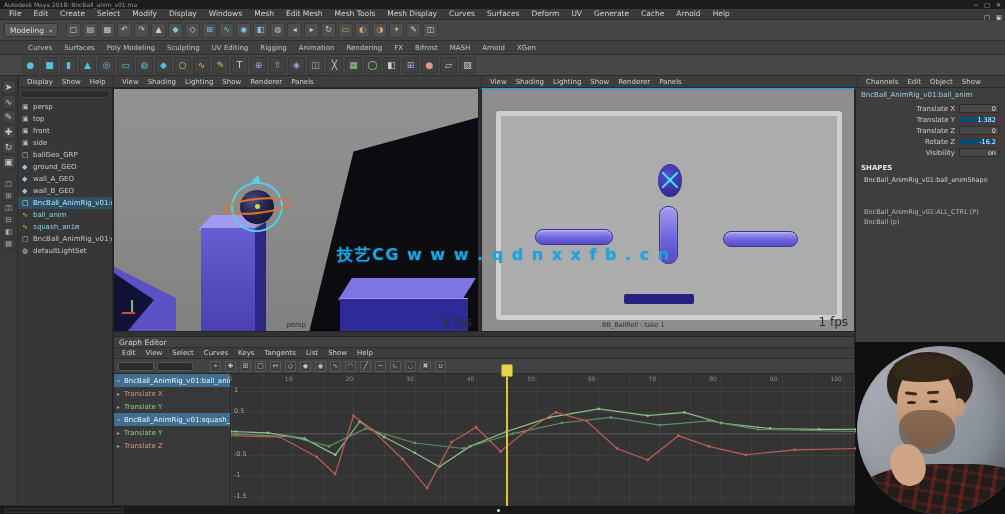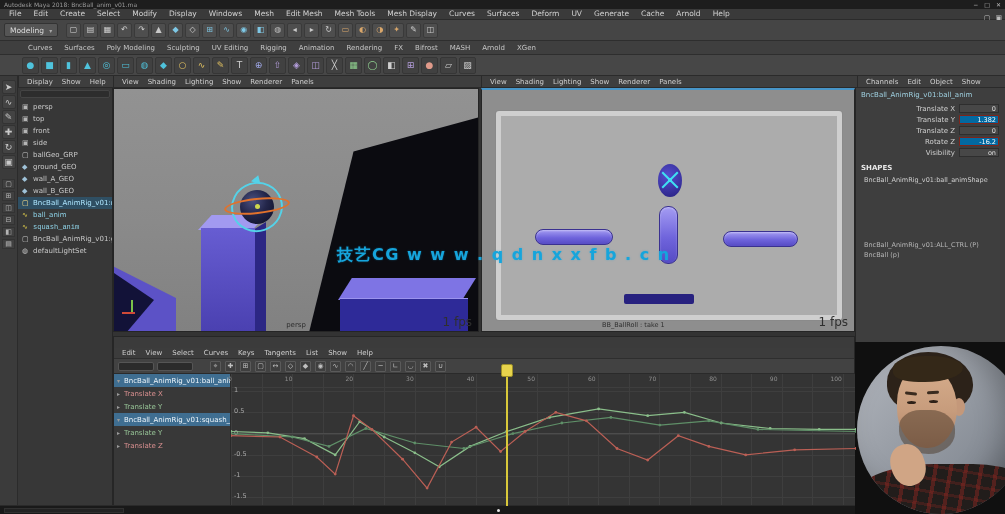--- a/index.html
+++ b/index.html
@@ -107,25 +107,25 @@
   .ge-playhead{position:absolute;top:0;bottom:0;width:2px;background:#d8c83a;z-index:8;}
   .ge-flag{position:absolute;top:-10px;width:12px;height:13px;background:#e8d44c;border:1px solid #9c8f2a;border-radius:2px;z-index:9;}
 
   
   .cb{position:absolute;left:855px;top:88px;width:150px;height:254px;background:#3e3e3e;border-left:1px solid #262626;}
   .cb-node{position:absolute;left:5px;top:3px;font-size:7px;color:#9fd0e0;white-space:nowrap;overflow:hidden;width:140px;}
   .cb-attrs{position:absolute;left:0;top:15px;width:100%;}
   .cb-attr-row{height:11px;display:flex;align-items:center;justify-content:flex-end;padding-right:6px;}
   .cb-attr-label{font-size:7px;color:#cfcfcf;margin-right:4px;}
   .cb-attr-value{width:40px;height:9px;background:#474747;border:1px solid #2e2e2e;font-size:6.5px;color:#ddd;text-align:right;padding:0 2px;line-height:8px;}
-  .cb-attr-row.highlight .cb-attr-value{background:#0369a1;border-color:#7e241b;color:#fff;}
+  .cb-attr-row.highlight .cb-attr-value{background:#0c4a6e;border-color:#7e241b;color:#fff;}
   .cb-shapes{position:absolute;left:5px;top:76px;font-size:7px;font-weight:bold;color:#e8e8e8;}
   .cb-shape-rows{position:absolute;left:8px;top:88px;width:138px;}
   .cb-shape-row{font-size:6.5px;color:#cfcfcf;height:10px;white-space:nowrap;overflow:hidden;}
-  .cb-info-rows{position:absolute;left:8px;top:120px;width:138px;margin-top:33px;}
+  .cb-info-rows{position:absolute;left:8px;top:120px;width:138px;}
   .cb-info-row{font-size:6.5px;color:#b5b5b5;height:10px;white-space:nowrap;overflow:hidden;}
 
   
   .webcam{position:absolute;left:855px;top:342px;width:150px;height:172px;background:#101010;}
   .cam-circle{position:absolute;left:2px;top:4px;width:168px;height:168px;border-radius:50%;overflow:hidden;background:linear-gradient(135deg,#b2b6bd,#878d96 70%,#70767e);box-shadow:inset -18px -8px 30px rgba(0,0,0,.28);}
   .p-hair{position:absolute;left:30px;top:6px;width:86px;height:62px;border-radius:48% 52% 45% 45%;background:#2c2219;}
   .p-ear{position:absolute;left:96px;top:52px;width:12px;height:18px;border-radius:50%;background:#c4987a;}
   .p-face{position:absolute;left:40px;top:20px;width:60px;height:82px;border-radius:46% 54% 50% 50%;background:linear-gradient(180deg,#d6ad8c,#c79c7c 55%,#ad8166);}
   .p-fringe{position:absolute;left:36px;top:10px;width:70px;height:26px;border-radius:50% 50% 60% 40%;background:#342818;}
   .p-brow{position:absolute;width:12px;height:3px;background:#3a2b1f;border-radius:2px;}
@@ -531,20 +531,21 @@
     <div class="ball-x2"></div>
     <div class="ball-dot"></div>
     <div class="vp2-floor"></div>
     <div class="vp2-status">BB_BallRoll : take 1</div>
     <div class="vp-fps">1 fps</div>
   </div>
 
   <div class="watermark">技艺CG  w w w . q d n x x f b . c n</div>
 
   <div class="ge">
+    <div class="ge-header">Graph Editor</div>
     <div class="ge-menus">
 
     <span>Edit</span>
         <span>View</span>
         <span>Select</span>
         <span>Curves</span>
         <span>Keys</span>
         <span>Tangents</span>
         <span>List</span>
         <span>Show</span>

